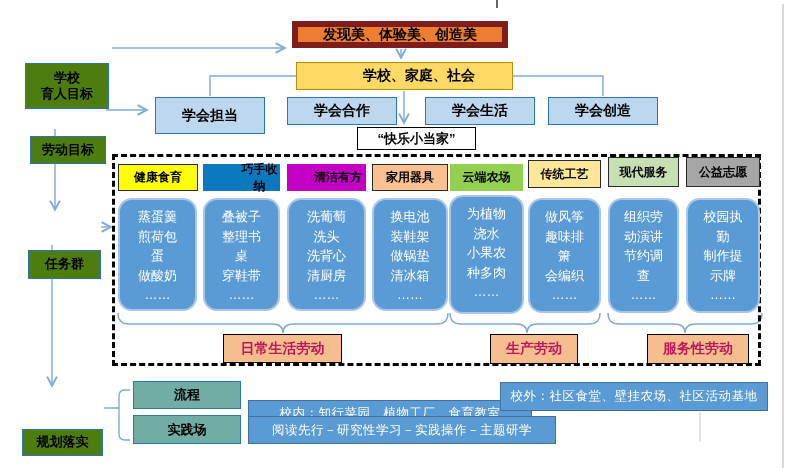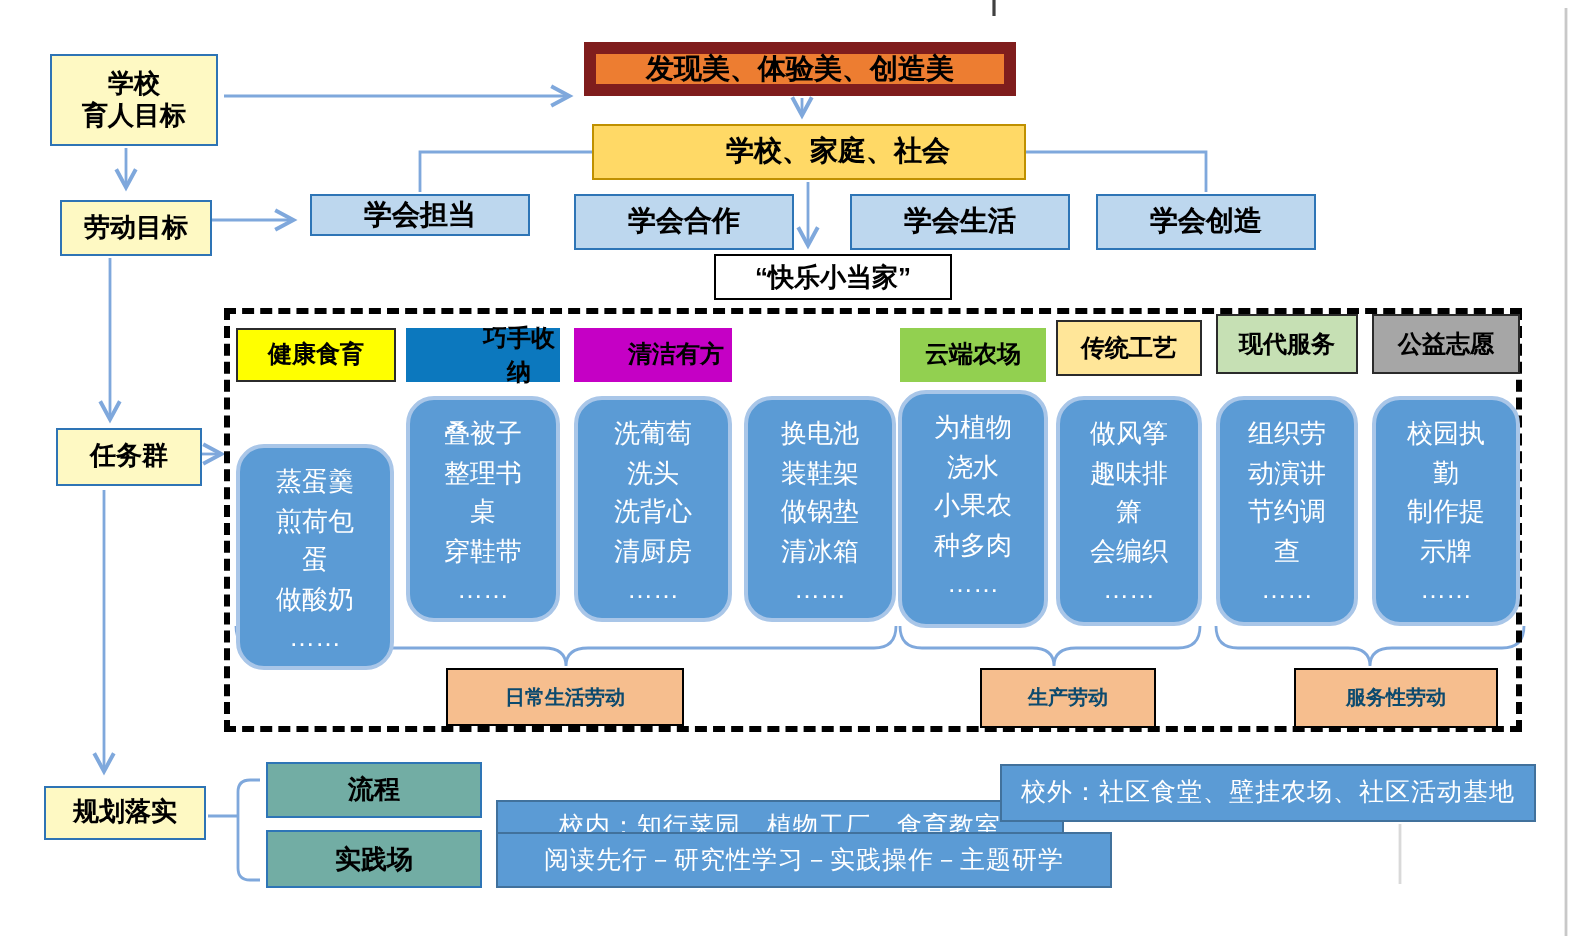--- a/index.html
+++ b/index.html
@@ -6,42 +6,42 @@
   #stage{
     position:relative;width:788px;height:468px;background:#ffffff;overflow:hidden;
     font-family:"Liberation Sans","DejaVu Sans",sans-serif;
   }
   #stage *{box-sizing:border-box;}
   .abs{position:absolute;}
   svg.wires{position:absolute;left:0;top:0;z-index:1;}
   .node{position:absolute;z-index:2;display:flex;align-items:center;justify-content:center;text-align:center;}
 
   
-  .pinkbox{background:#fef9c3;border:1.6px solid #2E74B5;font-weight:bold;color:#000;font-size:13px;line-height:1.25;white-space:pre-line;}
+  .pinkbox{background:#4d7c0f;border:1.6px solid #2E74B5;font-weight:bold;color:#000;font-size:13px;line-height:1.25;white-space:pre-line;margin-top:36px;}
 
   
   .orangebox{background:#ED7D31;border:6px solid #7f1d1d;font-weight:bold;color:#000;font-size:14px;}
   .yellowbox{background:#FFD966;border:1px solid #BF9000;font-weight:bold;color:#000;font-size:14px;padding-left:29px;}
   .learnbox{background:#BDD7EE;border:1px solid #2E75B6;font-weight:bold;color:#000;font-size:14px;}
   .sloganbox{background:#fff;border:1.6px solid #000;font-weight:bold;color:#000;font-size:13px;}
 
   
   .dotted{border:3px dashed #000;background:transparent;z-index:1;}
 
   
   .hdr{font-weight:bold;color:#000;font-size:12px;z-index:3;}
   .hdr.bordered{border:1px solid #2b2b2b;}
   .itemsbox{
     background:#5B9BD5;border:2px solid #A9C6E8;border-radius:14px;
     color:#fff;font-size:13px;line-height:1.5;white-space:pre-line;
     align-items:flex-start;padding-top:7px;z-index:2;
   }
 
   
-  .catbox{background:#F6BE8E;border:1.2px solid #000;font-weight:bold;color:#0c4a6e;font-size:10px;}
+  .catbox{background:#F6BE8E;border:1.2px solid #000;font-weight:bold;color:#be185d;font-size:14px;}
 
   
   .tealbox{background:#72ADA4;border:1.6px solid #2E75B6;font-weight:bold;color:#000;font-size:13px;}
   .bluebar{background:#5B9BD5;border:1px solid #41719C;color:#fff;font-size:12.5px;letter-spacing:0.5px;}
 </style>
 </head>
 <body>
 
 <div id="stage">
 
@@ -72,37 +72,38 @@
   </svg>
 
   <div class="node pinkbox" style="left:25px;top:27px;width:84px;height:46px;">学校
 育人目标</div>
   <div class="node pinkbox" style="left:28px;top:214px;width:73px;height:29px;">任务群</div>
   <div class="node pinkbox" style="left:30px;top:100px;width:76px;height:28px;">劳动目标</div>
   <div class="node pinkbox" style="left:22px;top:393px;width:81px;height:27px;">规划落实</div>
 
   <div class="node orangebox" style="left:292px;top:21px;width:216px;height:27px;">发现美、体验美、创造美</div>
   <div class="node yellowbox" style="left:296px;top:62px;width:217px;height:28px;">学校、家庭、社会</div>
-  <div class="node learnbox" style="left:155px;top:97px;width:110px;height:21px;">学会担当</div>
+  <div class="node learnbox" style="left:155px;top:97px;width:110px;height:37px;">学会担当</div>
   <div class="node learnbox" style="left:287px;top:97px;width:110px;height:28px;">学会合作</div>
   <div class="node learnbox" style="left:425px;top:97px;width:110px;height:28px;">学会生活</div>
   <div class="node learnbox" style="left:548px;top:97px;width:110px;height:28px;">学会创造</div>
   <div class="node sloganbox" style="left:357px;top:127px;width:119px;height:23px;">“快乐小当家”</div>
 
   <div class="abs dotted" style="left:112px;top:154px;width:649px;height:212px;"></div>
 
   <div class="node hdr bordered" style="left: 118px; top: 164px; width: 80px; height: 27px; background-color: rgb(255, 255, 0);">健康食育</div>
   <div class="node hdr" style="left: 203px; top: 164px; width: 77px; height: 27px; background-color: rgb(12, 120, 190); padding-left: 36px;">巧手收纳</div>
   <div class="node hdr" style="left: 287px; top: 164px; width: 79px; height: 27px; background-color: rgb(197, 0, 197); padding-left: 23px;">清洁有方</div>
+  <div class="node hdr bordered" style="left: 372px; top: 164px; width: 76px; height: 27px; background-color: rgb(250, 192, 144);">家用器具</div>
   <div class="node hdr" style="left: 450px; top: 164px; width: 73px; height: 27px; background-color: rgb(146, 208, 80);">云端农场</div>
   <div class="node hdr bordered" style="left: 528px; top: 160px; width: 73px; height: 28px; background-color: rgb(255, 230, 153);">传统工艺</div>
   <div class="node hdr bordered" style="left: 608px; top: 157px; width: 71px; height: 30px; background-color: rgb(198, 224, 180);">现代服务</div>
   <div class="node hdr bordered" style="left: 686px; top: 157px; width: 74px; height: 30px; background-color: rgb(166, 166, 166);">公益志愿</div>
 
-  <div class="node itemsbox" style="left:118px;top:198px;width:79px;height:113px;margin-top:24px;">蒸蛋羹
+  <div class="node itemsbox" style="left:118px;top:198px;width:79px;height:113px;">蒸蛋羹
 煎荷包
 蛋
 做酸奶
 ……</div>
   <div class="node itemsbox" style="left:203px;top:198px;width:77px;height:113px;">叠被子
 整理书
 桌
 穿鞋带
 ……</div>
   <div class="node itemsbox" style="left:287px;top:198px;width:79px;height:113px;">洗葡萄

